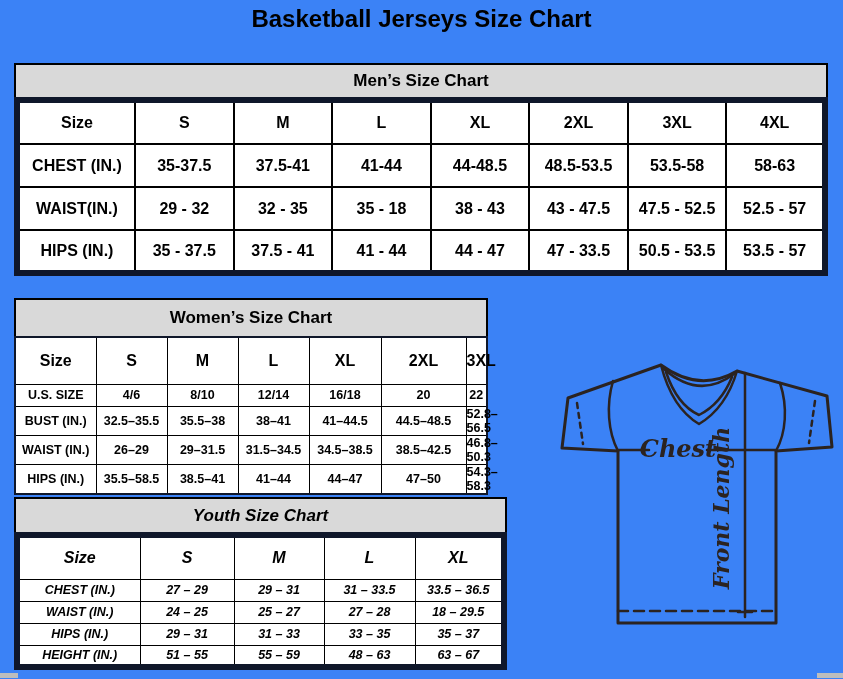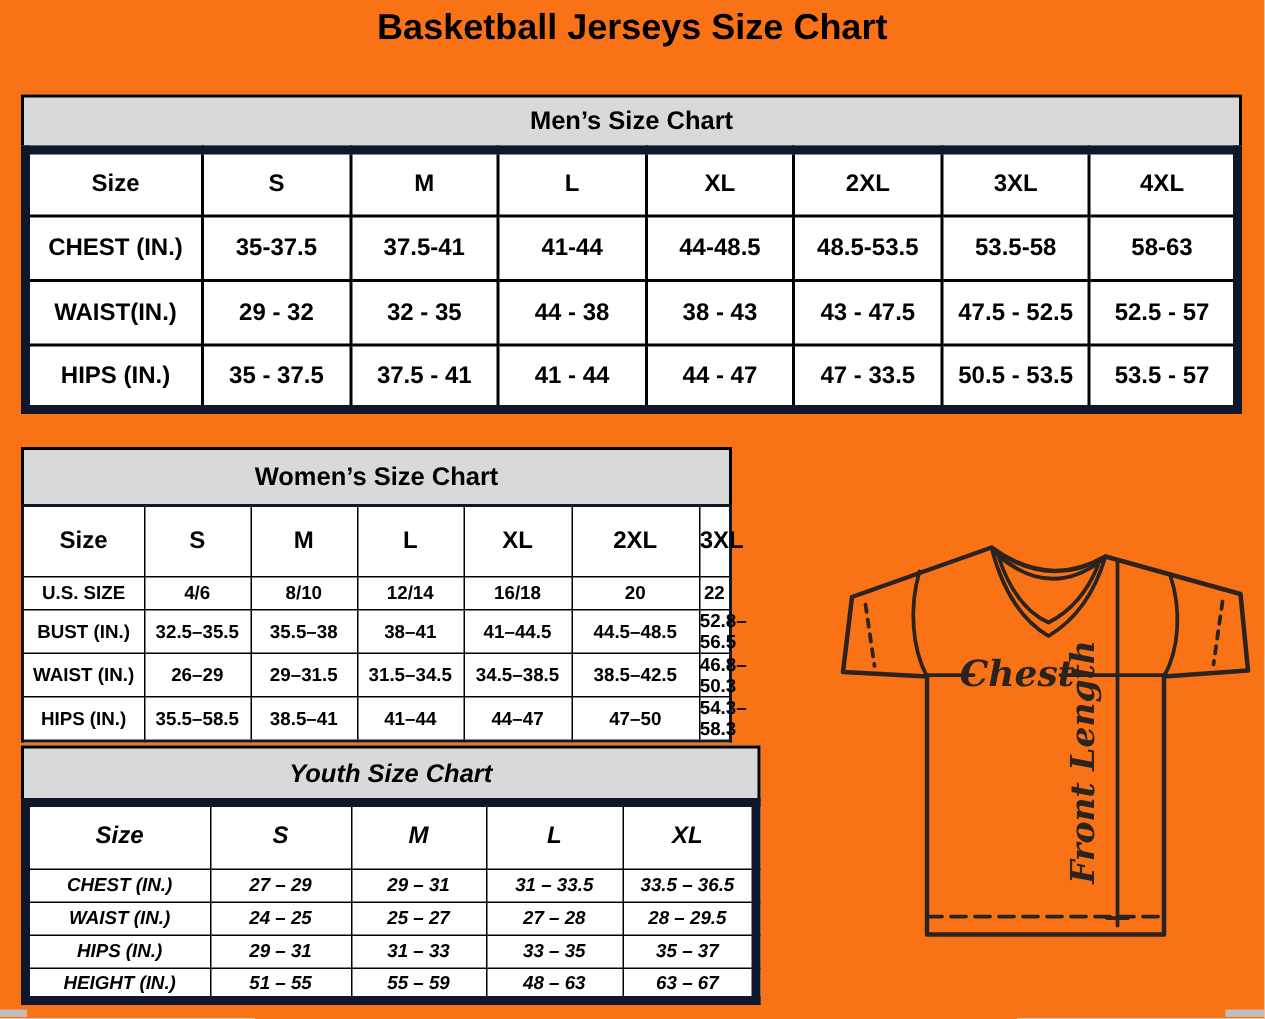--- a/index.html
+++ b/index.html
@@ -1,21 +1,21 @@
 <!DOCTYPE html>
 <html><head>
 <meta charset="utf-8">
 <style>
   html, body { margin: 0; padding: 0; background: #ffffff; }
   * { box-sizing: border-box; }
   .page {
     position: relative;
     width: 843px;
     height: 679px;
-    background: #f97316;
+    background: #3b82f6;
     font-family: "Liberation Sans", sans-serif;
     color: #000;
     overflow: hidden;
   }
   .page-title {
     position: absolute;
     top: 5px; left: 0;
     width: 843px;
     margin: 0;
     text-align: center;
@@ -127,21 +127,21 @@
             <td>41-44</td>
             <td>44-48.5</td>
             <td>48.5-53.5</td>
             <td>53.5-58</td>
             <td>58-63</td>
           </tr>
           <tr>
             <th>WAIST(IN.)</th>
             <td>29 - 32</td>
             <td>32 - 35</td>
-            <td>44 - 38</td>
+            <td>35 - 18</td>
             <td>38 - 43</td>
             <td>43 - 47.5</td>
             <td>47.5 - 52.5</td>
             <td>52.5 - 57</td>
           </tr>
           <tr>
             <th>HIPS (IN.)</th>
             <td>35 - 37.5</td>
             <td>37.5 - 41</td>
             <td>41 - 44</td>
@@ -227,21 +227,21 @@
             <td>27 – 29</td>
             <td>29 – 31</td>
             <td>31 – 33.5</td>
             <td>33.5 – 36.5</td>
           </tr>
           <tr>
             <th>WAIST (IN.)</th>
             <td>24 – 25</td>
             <td>25 – 27</td>
             <td>27 – 28</td>
-            <td>28 – 29.5</td>
+            <td>18 – 29.5</td>
           </tr>
           <tr>
             <th>HIPS (IN.)</th>
             <td>29 – 31</td>
             <td>31 – 33</td>
             <td>33 – 35</td>
             <td>35 – 37</td>
           </tr>
           <tr>
             <th>HEIGHT (IN.)</th>

